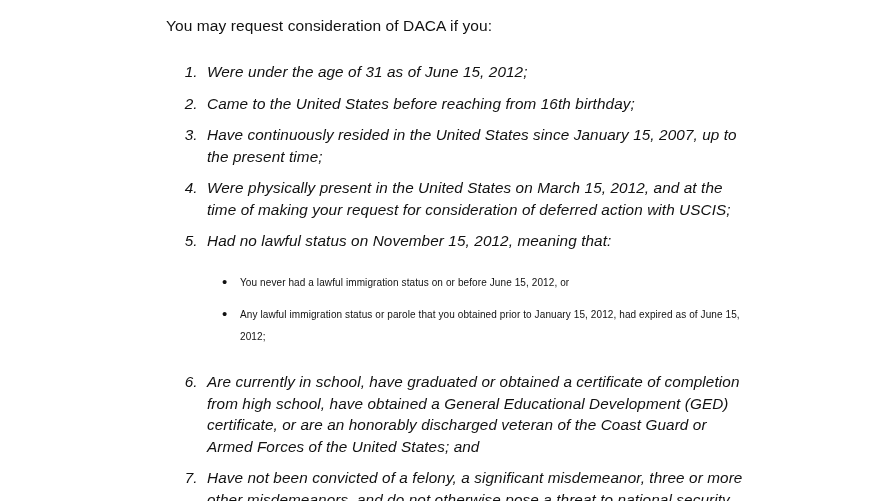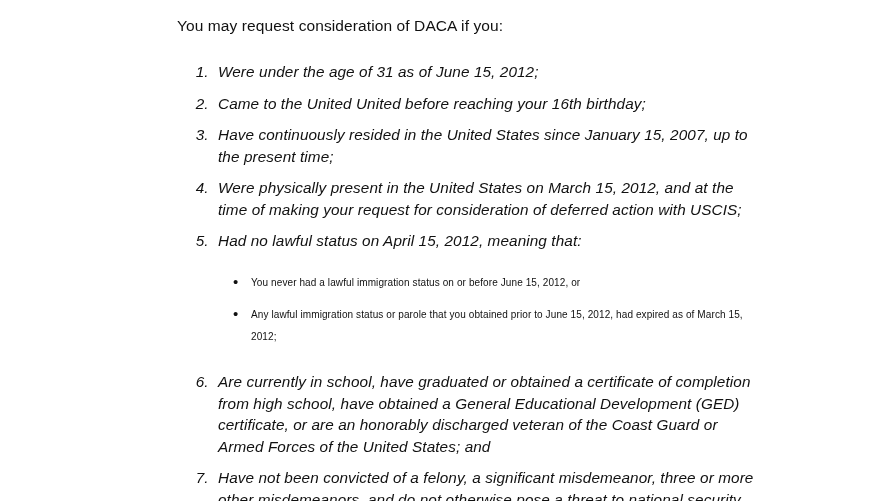--- a/index.html
+++ b/index.html
@@ -12,21 +12,20 @@
     height: 501px;
     overflow: hidden;
     font-family: "Liberation Sans", sans-serif;
     color: #1a1a1a;
   }
   .page {
     position: relative;
     width: 724px;
     height: 501px;
     background: #ffffff;
-    margin-left: 11px;
   }
   .content {
     position: absolute;
     left: 166px;
     top: 0px;
     width: 580px;
   }
   .clipped-top {
     height: 6px;
     overflow: hidden;
@@ -87,30 +86,30 @@
 
 <div class="page">
   <div class="content">
 
     <div class="clipped-top"></div>
 
     <p class="intro">You may request consideration of DACA if you:</p>
 
     <ol class="req-list">
       <li>Were under the age of 31 as of June 15, 2012;</li>
-      <li>Came to the United United before reaching your 16th birthday;</li>
+      <li>Came to the United States before reaching from 16th birthday;</li>
       <li>Have continuously resided in the United States since January 15, 2007, up to the present time;</li>
       <li>Were physically present in the United States on March 15, 2012, and at the time of making your request for consideration of deferred action with USCIS;</li>
-      <li>Had no lawful status on April 15, 2012, meaning that:</li>
+      <li>Had no lawful status on November 15, 2012, meaning that:</li>
     </ol>
 
     <div class="sub-wrap">
       <ul class="sub-list">
         <li>You never had a lawful immigration status on or before June 15, 2012, or</li>
-        <li>Any lawful immigration status or parole that you obtained prior to June 15, 2012, had expired as of March 15, 2012;</li>
+        <li>Any lawful immigration status or parole that you obtained prior to January 15, 2012, had expired as of June 15, 2012;</li>
       </ul>
     </div>
 
     <ol class="req-list" start="6">
       <li>Are currently in school, have graduated or obtained a certificate of completion from high school, have obtained a General Educational Development (GED) certificate, or are an honorably discharged veteran of the Coast Guard or Armed Forces of the United States; and</li>
       <li>Have not been convicted of a felony, a significant misdemeanor, three or more other misdemeanors, and do not otherwise pose a threat to national security or public safety.</li>
     </ol>
 
   </div>
 </div>

